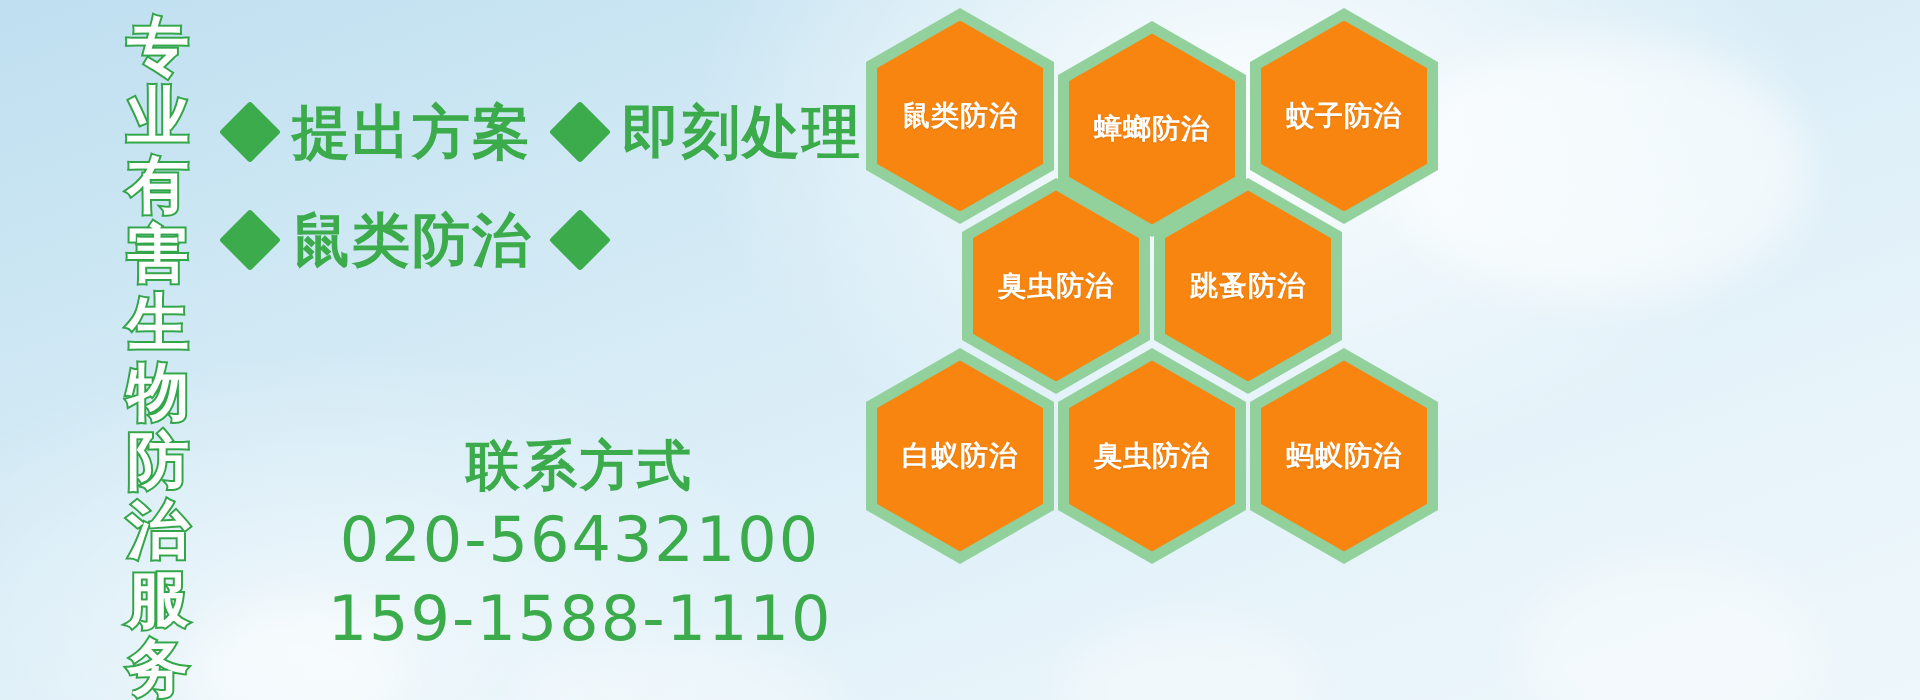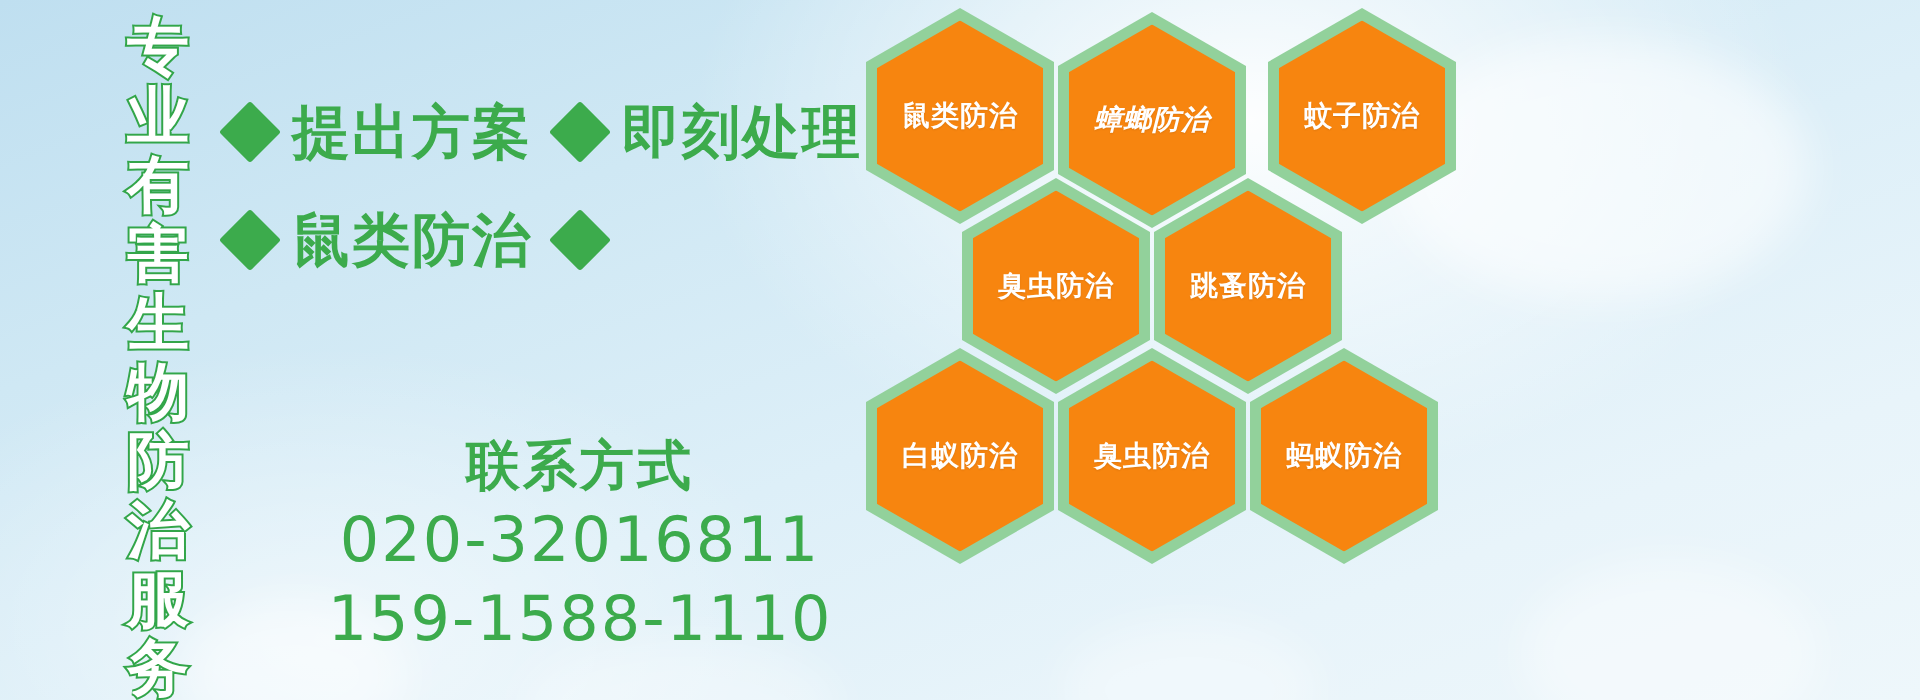--- a/index.html
+++ b/index.html
@@ -132,39 +132,39 @@
       </div>
       <div class="feature-item">
         <span class="diamond"></span>
       </div>
     </div>
 
   </div>
 
   <div id="contact">
     <div id="contact-title">联系方式</div>
-    <div class="phone">020-32016811</div>
+    <div class="phone">020-56432100</div>
     <div class="phone">159-1588-1110</div>
   </div>
 
   <div id="hex-grid">
 
     <div class="hex" style="left:14px;  top:8px;">
       <span class="outer"></span>
       <span class="inner"></span>
       <span class="hex-label">鼠类防治</span>
     </div>
 
-    <div class="hex" style="left:206px; top:12px;font-style:italic;">
+    <div class="hex" style="left:206px; top:21px;">
       <span class="outer"></span>
       <span class="inner"></span>
       <span class="hex-label">蟑螂防治</span>
     </div>
 
-    <div class="hex" style="left:416px; top:8px;">
+    <div class="hex" style="left:398px; top:8px;">
       <span class="outer"></span>
       <span class="inner"></span>
       <span class="hex-label">蚊子防治</span>
     </div>
 
     <div class="hex" style="left:110px; top:178px;">
       <span class="outer"></span>
       <span class="inner"></span>
       <span class="hex-label">臭虫防治</span>
     </div>

